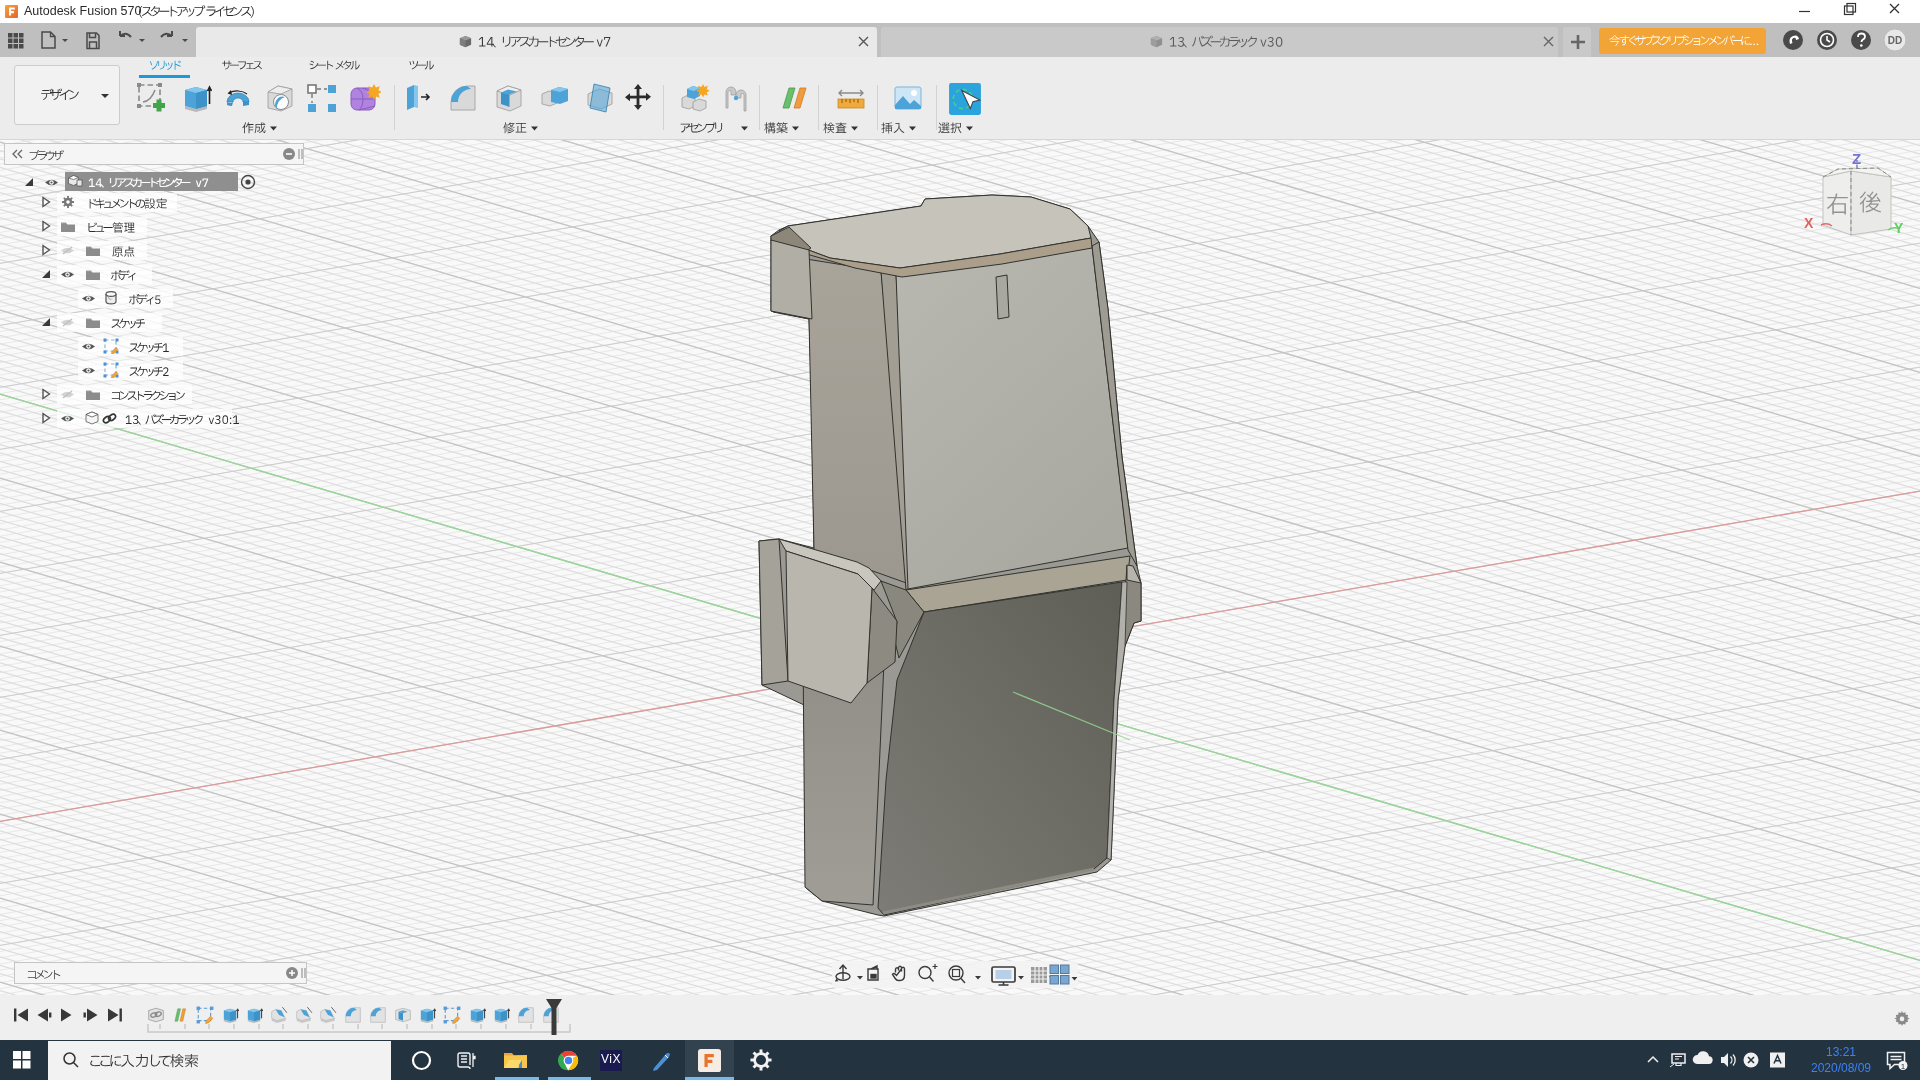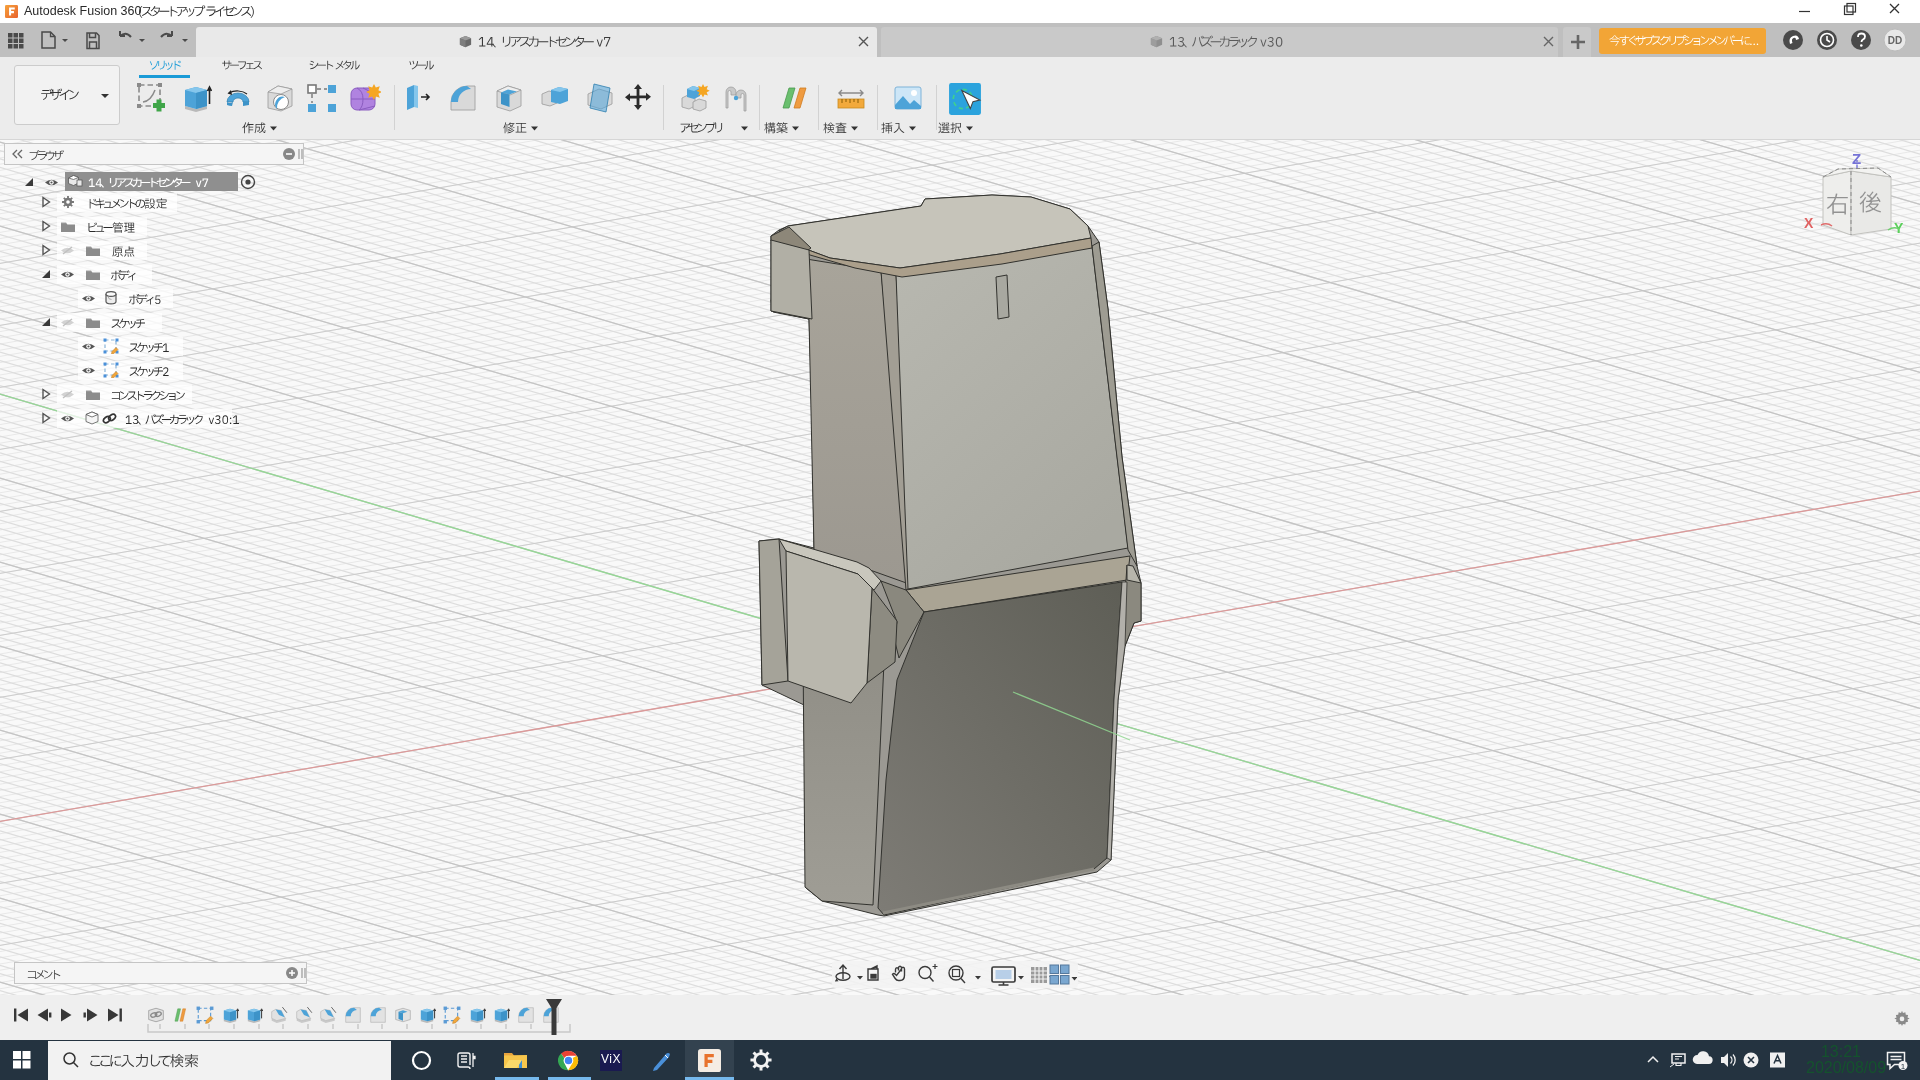--- a/index.html
+++ b/index.html
@@ -78,21 +78,21 @@
 <svg class="abs" style="left:5px;top:5px" width="13" height="13" viewBox="0 0 32 32">
     <defs>
       <linearGradient id="fus" x1="0" y1="0" x2="1" y2="1">
         <stop offset="0" stop-color="#f6a23b"></stop>
         <stop offset="1" stop-color="#e8622d"></stop>
       </linearGradient>
     </defs>
     <rect width="32" height="32" rx="3" fill="url(#fus)"></rect>
     <path d="M10 26 V6 h14 v5 h-9 v4 h7 v5 h-7 v6 z" fill="#fff"></path>
   </svg>
-<div class="abs" style="left:24px;top:4px;font-size:12.5px;color:#2a2a2a">Autodesk Fusion 360</div>
+<div class="abs" style="left:24px;top:4px;font-size:12.5px;color:#2a2a2a">Autodesk Fusion 570</div>
 <svg style="position:absolute;left:138px;top:2px;overflow:visible" width="118" height="18" viewBox="0 -14.0 118 18">
     <path d="M3.5 -10.0H4.4Q3.7 -9.4 3.2 -8.5Q2.6 -7.6 2.3 -6.6Q2.0 -5.6 2.0 -4.7V-3.5Q2.0 -2.6 2.3 -1.6Q2.6 -0.6 3.2 0.3Q3.7 1.2 4.4 1.8H3.5Q2.8 1.2 2.3 0.3Q1.7 -0.6 1.4 -1.7Q1.1 -2.9 1.1 -4.1Q1.1 -5.3 1.4 -6.5Q1.7 -7.6 2.3 -8.5Q2.8 -9.4 3.5 -10.0Z M13.3 -0.1Q11.4 -1.9 9.5 -3.3Q8.5 -2.3 7.2 -1.4Q5.9 -0.6 4.4 -0.0L3.9 -0.8Q6.9 -2.0 8.8 -3.9Q10.6 -5.8 11.2 -8.2H4.9V-9.0H12.2Q12.2 -8.5 12.0 -7.8Q11.6 -5.7 10.0 -3.9Q12.0 -2.5 13.8 -0.7Z M22.0 -8.3Q21.8 -5.0 19.9 -2.8Q17.9 -0.6 14.6 0.3L14.2 -0.5Q17.1 -1.3 18.8 -2.9Q17.4 -4.1 15.8 -5.1L16.4 -5.8Q17.9 -4.8 19.4 -3.6Q20.7 -5.2 21.0 -7.5H16.1Q15.5 -6.6 14.8 -5.9Q14.2 -5.2 13.2 -4.5L12.7 -5.2Q15.2 -7.1 16.5 -10.0L17.4 -9.8Q17.1 -9.1 16.6 -8.3Z M31.3 -4.3H21.3V-5.2H31.3Z M39.2 -3.0Q36.3 -4.5 33.7 -5.4V0.4H32.8V-9.8H33.7V-6.4Q36.7 -5.3 39.6 -3.8Z M44.3 -4.9Q45.6 -5.5 46.4 -6.3Q47.3 -7.2 47.7 -8.2H38.9V-9.0H48.6V-8.2Q48.2 -7.0 47.2 -5.9Q46.3 -4.9 44.9 -4.2ZM39.5 -0.6Q40.8 -1.1 41.5 -1.6Q42.2 -2.2 42.6 -3.0Q42.9 -3.8 42.9 -5.0V-6.8H43.8V-5.0Q43.8 -3.6 43.4 -2.7Q43.0 -1.7 42.2 -1.0Q41.3 -0.3 40.0 0.2Z M51.9 -4.2Q51.7 -5.6 51.0 -7.5L51.9 -7.7Q52.6 -5.6 52.8 -4.3ZM50.2 -0.1Q52.0 -0.8 53.0 -1.8Q54.1 -2.8 54.7 -4.1Q55.2 -5.4 55.5 -7.3L56.4 -7.2Q56.1 -5.2 55.5 -3.8Q54.9 -2.3 53.7 -1.2Q52.6 -0.1 50.7 0.8ZM49.2 -3.5Q48.7 -5.3 48.1 -6.9L49.0 -7.1Q49.6 -5.4 50.0 -3.8Z M67.2 -9.1Q67.2 -8.4 66.8 -8.0Q66.3 -7.6 65.6 -7.6Q65.3 -7.6 65.0 -7.7Q64.8 -4.5 63.2 -2.6Q61.7 -0.6 58.6 0.3L58.2 -0.6Q60.2 -1.2 61.4 -2.2Q62.7 -3.1 63.3 -4.5Q64.0 -5.9 64.1 -7.9H56.4V-8.8H64.1Q64.1 -8.9 64.1 -9.1Q64.1 -9.8 64.5 -10.2Q64.9 -10.6 65.6 -10.6Q66.3 -10.6 66.8 -10.2Q67.2 -9.8 67.2 -9.1ZM66.5 -9.2Q66.5 -9.6 66.3 -9.8Q66.0 -10.0 65.6 -10.0Q65.2 -10.0 65.0 -9.8Q64.7 -9.6 64.7 -9.2V-9.0Q64.7 -8.7 65.0 -8.4Q65.2 -8.2 65.6 -8.2Q66.0 -8.2 66.3 -8.4Q66.5 -8.7 66.5 -9.0Z M69.5 -9.4H76.7V-8.5H69.5ZM68.4 -6.4H77.6Q77.5 -3.7 75.9 -2.1Q74.2 -0.4 71.4 0.2L71.0 -0.7Q73.5 -1.2 74.9 -2.4Q76.2 -3.6 76.6 -5.5H68.4Z M86.5 -9.1Q85.0 -7.5 82.9 -6.2V0.4H82.0V-5.6Q79.8 -4.3 77.2 -3.4L76.9 -4.2Q79.4 -5.1 81.8 -6.5Q84.2 -8.0 85.8 -9.7Z M89.2 -2.2Q89.2 -1.5 89.5 -1.2Q89.8 -0.9 90.5 -0.9H95.0V0.0H90.6Q89.3 0.0 88.8 -0.5Q88.3 -1.0 88.3 -2.2V-5.9L85.4 -5.4L85.3 -6.3L88.3 -6.7V-9.8H89.2V-6.9L95.5 -7.9L95.6 -7.0Q95.1 -5.8 94.2 -4.8Q93.3 -3.8 91.9 -3.0L91.4 -3.7Q92.6 -4.4 93.3 -5.2Q94.1 -5.9 94.6 -6.9L89.2 -6.0Z M98.8 -6.4Q97.0 -7.6 95.0 -8.6L95.4 -9.3Q97.5 -8.3 99.3 -7.1ZM95.1 -1.1Q97.3 -1.5 98.9 -2.3Q100.4 -3.1 101.5 -4.4Q102.6 -5.7 103.5 -7.7L104.2 -7.2Q103.0 -4.2 100.9 -2.5Q98.8 -0.8 95.4 -0.2Z M112.6 -0.1Q110.7 -1.9 108.8 -3.3Q107.8 -2.3 106.5 -1.4Q105.2 -0.6 103.7 -0.0L103.3 -0.8Q106.2 -2.0 108.1 -3.9Q110.0 -5.8 110.5 -8.2H104.2V-9.0H111.5Q111.5 -8.5 111.3 -7.8Q110.9 -5.7 109.4 -3.9Q111.3 -2.5 113.2 -0.7Z M113.4 1.8H112.5Q113.2 1.2 113.7 0.3Q114.3 -0.6 114.6 -1.6Q114.9 -2.6 114.9 -3.5V-4.7Q114.9 -5.6 114.6 -6.6Q114.3 -7.6 113.7 -8.5Q113.2 -9.4 112.5 -10.0H113.4Q114.1 -9.4 114.6 -8.5Q115.2 -7.6 115.5 -6.5Q115.8 -5.3 115.8 -4.1Q115.8 -2.9 115.5 -1.7Q115.2 -0.6 114.6 0.3Q114.1 1.2 113.4 1.8Z" fill="#2a2a2a"></path>
   </svg>
 <svg class="abs" style="left:1790px;top:0" width="130" height="23">
     <path d="M9 11.5 h11" stroke="#333" stroke-width="1.2"></path>
     <rect x="54.5" y="6" width="8.5" height="8.5" fill="none" stroke="#333" stroke-width="1.2"></rect>
     <rect x="57" y="3.5" width="8.5" height="8.5" fill="none" stroke="#333" stroke-width="1.2"></rect>
     <path d="M100 4 l9 9 m0 -9 l-9 9" stroke="#333" stroke-width="1.3"></path>
   </svg>
 <div class="abs" style="left:0;top:23px;width:1920px;height:34px;background:#bfbfbf"></div>
@@ -792,18 +792,18 @@
       <path d="M30 7.5 h7 M30 10 h4" stroke-width="1"></path>
 <path d="M52 15 a4.5 4.5 0 0 1 .5-9 a6 6 0 0 1 11.5 1.2 a3.8 3.8 0 0 1 -.5 7.8 z" fill="#f0f0f0" stroke="none"></path>
 <path d="M76 8 v6 h3 l4 4 V4 l-4 4 z" fill="#f0f0f0" stroke="none"></path>
       <path d="M85.5 7.5 a5 5 0 0 1 0 7 M88 5.5 a8 8 0 0 1 0 11" stroke-width="1.3"></path>
 <circle cx="106" cy="11" r="7.5" fill="#f0f0f0" stroke="none"></circle>
       <path d="M103 8 l6 6 m0-6 l-6 6" stroke="#243340" stroke-width="1.6"></path>
 <rect x="125" y="3.5" width="15" height="15" fill="#f0f0f0" stroke="none"></rect>
       <path d="M129 14.5 l3.5-8 3.5 8 m-5.8-2.8 h4.6" stroke="#243340" stroke-width="1.5"></path>
 </g>
   </svg>
-<div class="abs" style="left:1806px;top:1044px;width:70px;height:32px;color:#14532d;font-size:16px;text-align:center;line-height:16px">13:21<br>2020/08/09</div>
+<div class="abs" style="left:1806px;top:1044px;width:70px;height:32px;color:#3b82f6;font-size:12px;text-align:center;line-height:16px">13:21<br>2020/08/09</div>
 <svg class="abs" style="left:1886px;top:1051px" width="22" height="20">
     <path d="M1.5 1.5 h17 v12 h-10 l-4.5 4 v-4 h-2.5 z" fill="none" stroke="#f2f2f2" stroke-width="1.5"></path>
     <path d="M4.5 5.5 h11 M4.5 8.5 h11" stroke="#f2f2f2" stroke-width="1.3"></path>
     <circle cx="17" cy="14.5" r="4.5" fill="#f2f2f2"></circle>
     <text x="17" y="17.5" text-anchor="middle" font-size="8" fill="#243340" font-family="Liberation Sans">1</text>
   </svg>
 </body></html>

